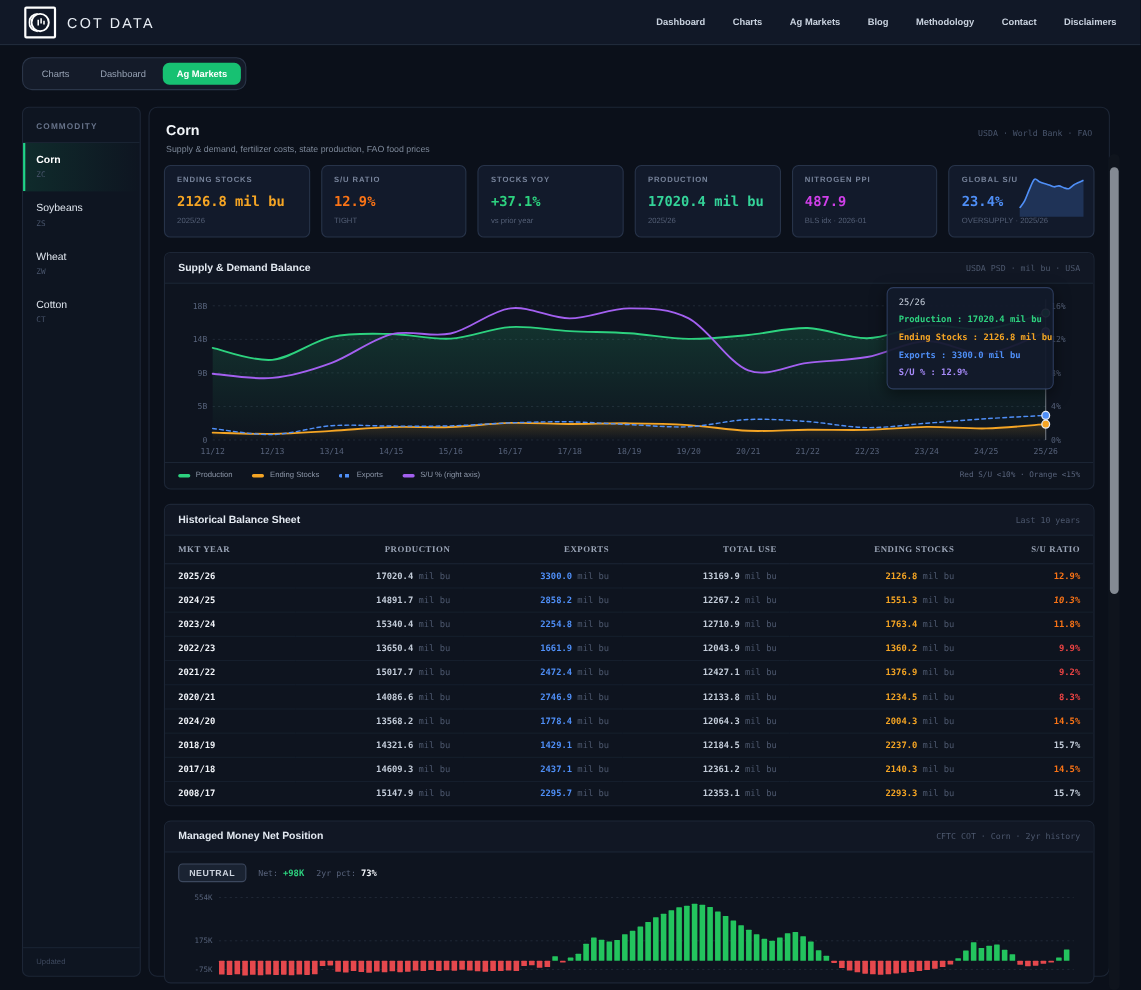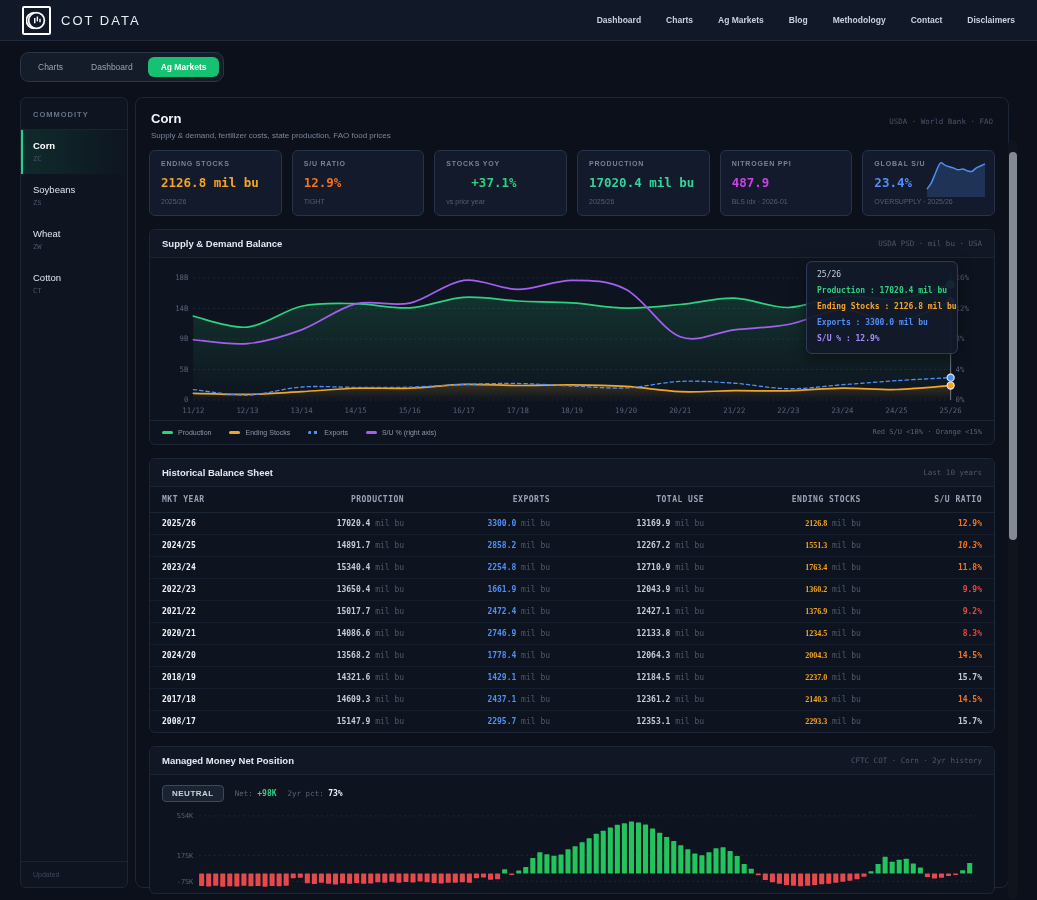--- a/index.html
+++ b/index.html
@@ -78,28 +78,28 @@
   .tooltip { position:absolute; right:36px; top:3px; width:152px;
     background:rgba(18,26,42,.94); border:1px solid #2c3b5c; border-radius:6px;
     padding:8px 10px 10px; font-family:"DejaVu Sans Mono", monospace; font-size:8px;
     box-shadow:0 4px 14px rgba(0,0,0,.5); }
   .tt-title { color:#c7cfdc; margin-bottom:2px; }
   .tt-row { margin-top:7px; font-weight:bold; white-space:nowrap; }
 
   
   table { width:100%; border-collapse:collapse; font-family:"DejaVu Sans Mono", monospace; }
   th { font-size:8px; color:#9aa4b6; text-align:right; padding:8px 12px;
-    border-bottom:1px solid #1b2534; letter-spacing:.5px; font-weight:bold; }
+    border-bottom:1px solid #1b2534; letter-spacing:.5px; font-weight:bold;font-family:Liberation Serif, serif; }
   th:first-child { text-align:left; }
   td { font-size:8px; font-weight:bold; text-align:right; padding:6px 12px;
     border-bottom:1px solid #151e2c; }
   tr:last-child td { border-bottom:none; }
   td:first-child { text-align:left; color:#f0f3f8; }
   td .unit { color:#4d586e; font-weight:400; }
-  .c-plain { color:#c3ccd9; } .c-exp { color:#4f8ff7; } .c-stk { color:#f5a524;font-family:Liberation Serif, serif; }
+  .c-plain { color:#c3ccd9; } .c-exp { color:#4f8ff7; } .c-stk { color:#f5a524; }
 
   
   .mm-body { padding:9px 12px 0; }
   .mm-row { display:flex; align-items:center; gap:11px; margin:1px 0 9px; }
   .badge { border:1px solid #3c485e; background:#1a2332; border-radius:4px;
     padding:3px 9px; font-size:8px; font-weight:bold; color:#ccd3de; letter-spacing:.5px; }
   .mm-kv { font-family:"DejaVu Sans Mono", monospace; font-size:7.5px; color:#57627a; }
   .mm-kv b { font-size:8px; color:#eef1f6; }
   #mmChart { width:100%; height:82px; display:block; }
 
@@ -186,21 +186,21 @@
             <div class="kpi-value" style="color: rgb(245, 165, 36);">2126.8 mil bu</div>
             <div class="kpi-sub">2025/26</div>
           </div>
           <div class="kpi">
             <div class="kpi-label">S/U RATIO</div>
             <div class="kpi-value" style="color: rgb(249, 115, 22);">12.9%</div>
             <div class="kpi-sub">TIGHT</div>
           </div>
           <div class="kpi">
             <div class="kpi-label">STOCKS YOY</div>
-            <div class="kpi-value" style="color: rgb(45, 210, 127); margin-left: 25px;">+37.1%</div>
+            <div class="kpi-value" style="color: rgb(45, 210, 127);">+37.1%</div>
             <div class="kpi-sub">vs prior year</div>
           </div>
           <div class="kpi">
             <div class="kpi-label">PRODUCTION</div>
             <div class="kpi-value" style="color: rgb(52, 211, 153);">17020.4 mil bu</div>
             <div class="kpi-sub">2025/26</div>
           </div>
           <div class="kpi">
             <div class="kpi-label">NITROGEN PPI</div>
             <div class="kpi-value" style="color: rgb(207, 63, 232);">487.9</div>

